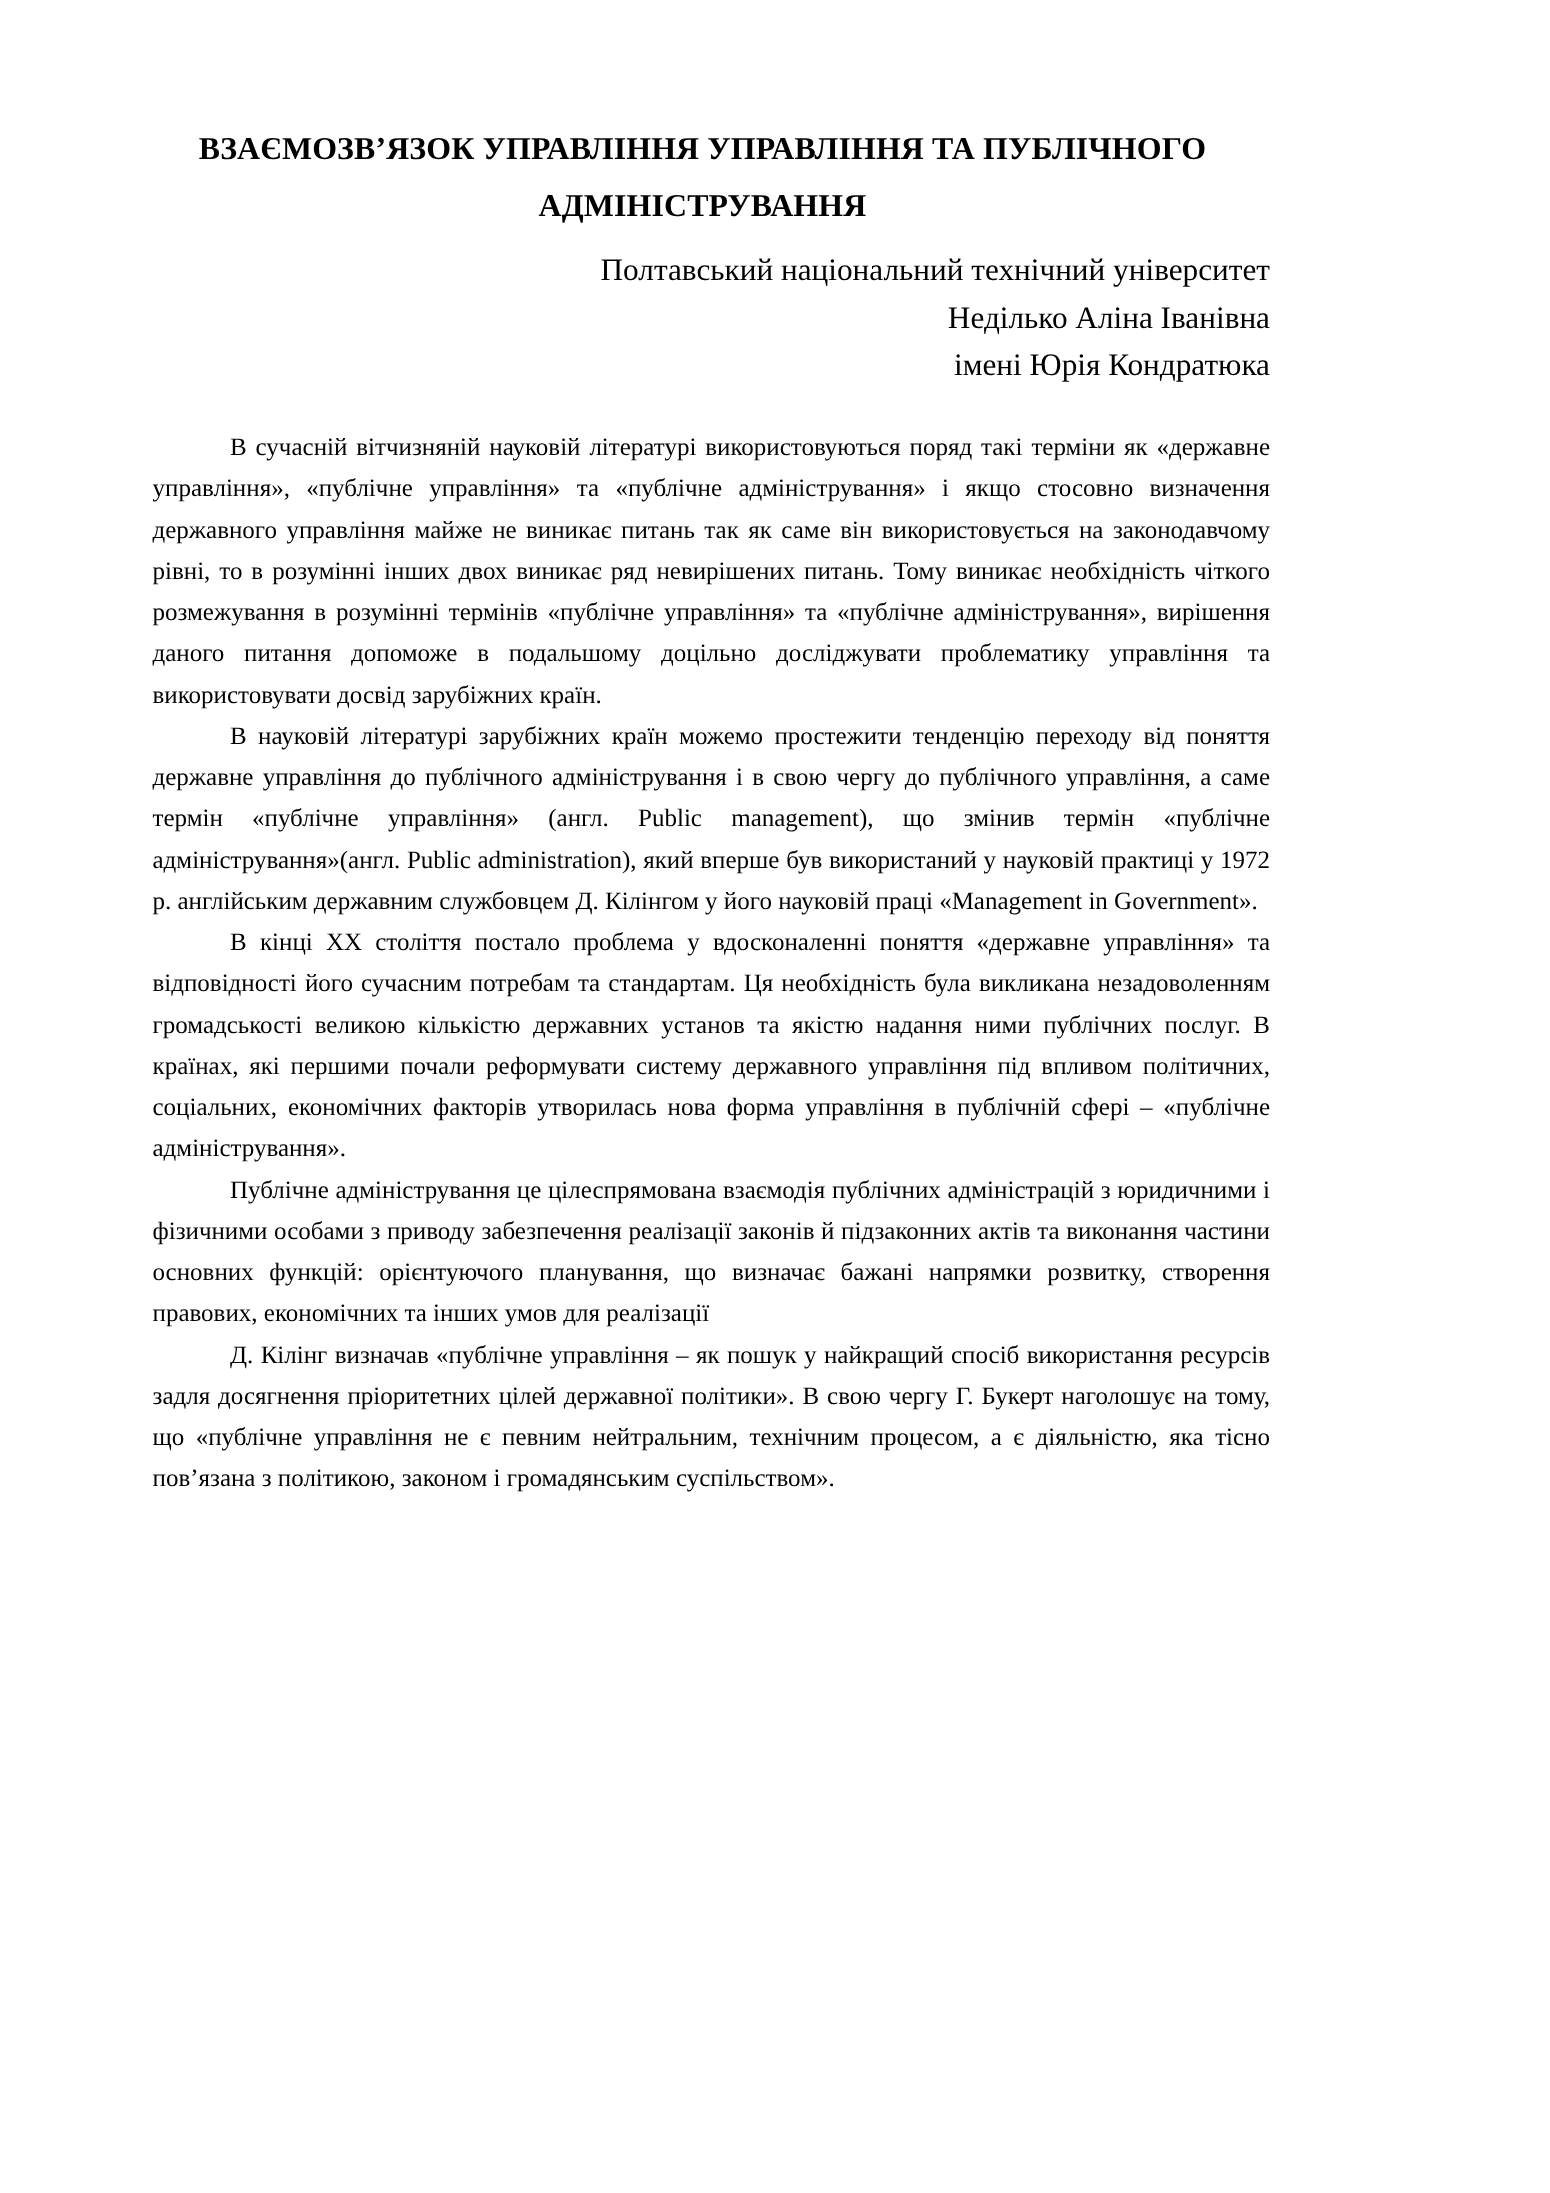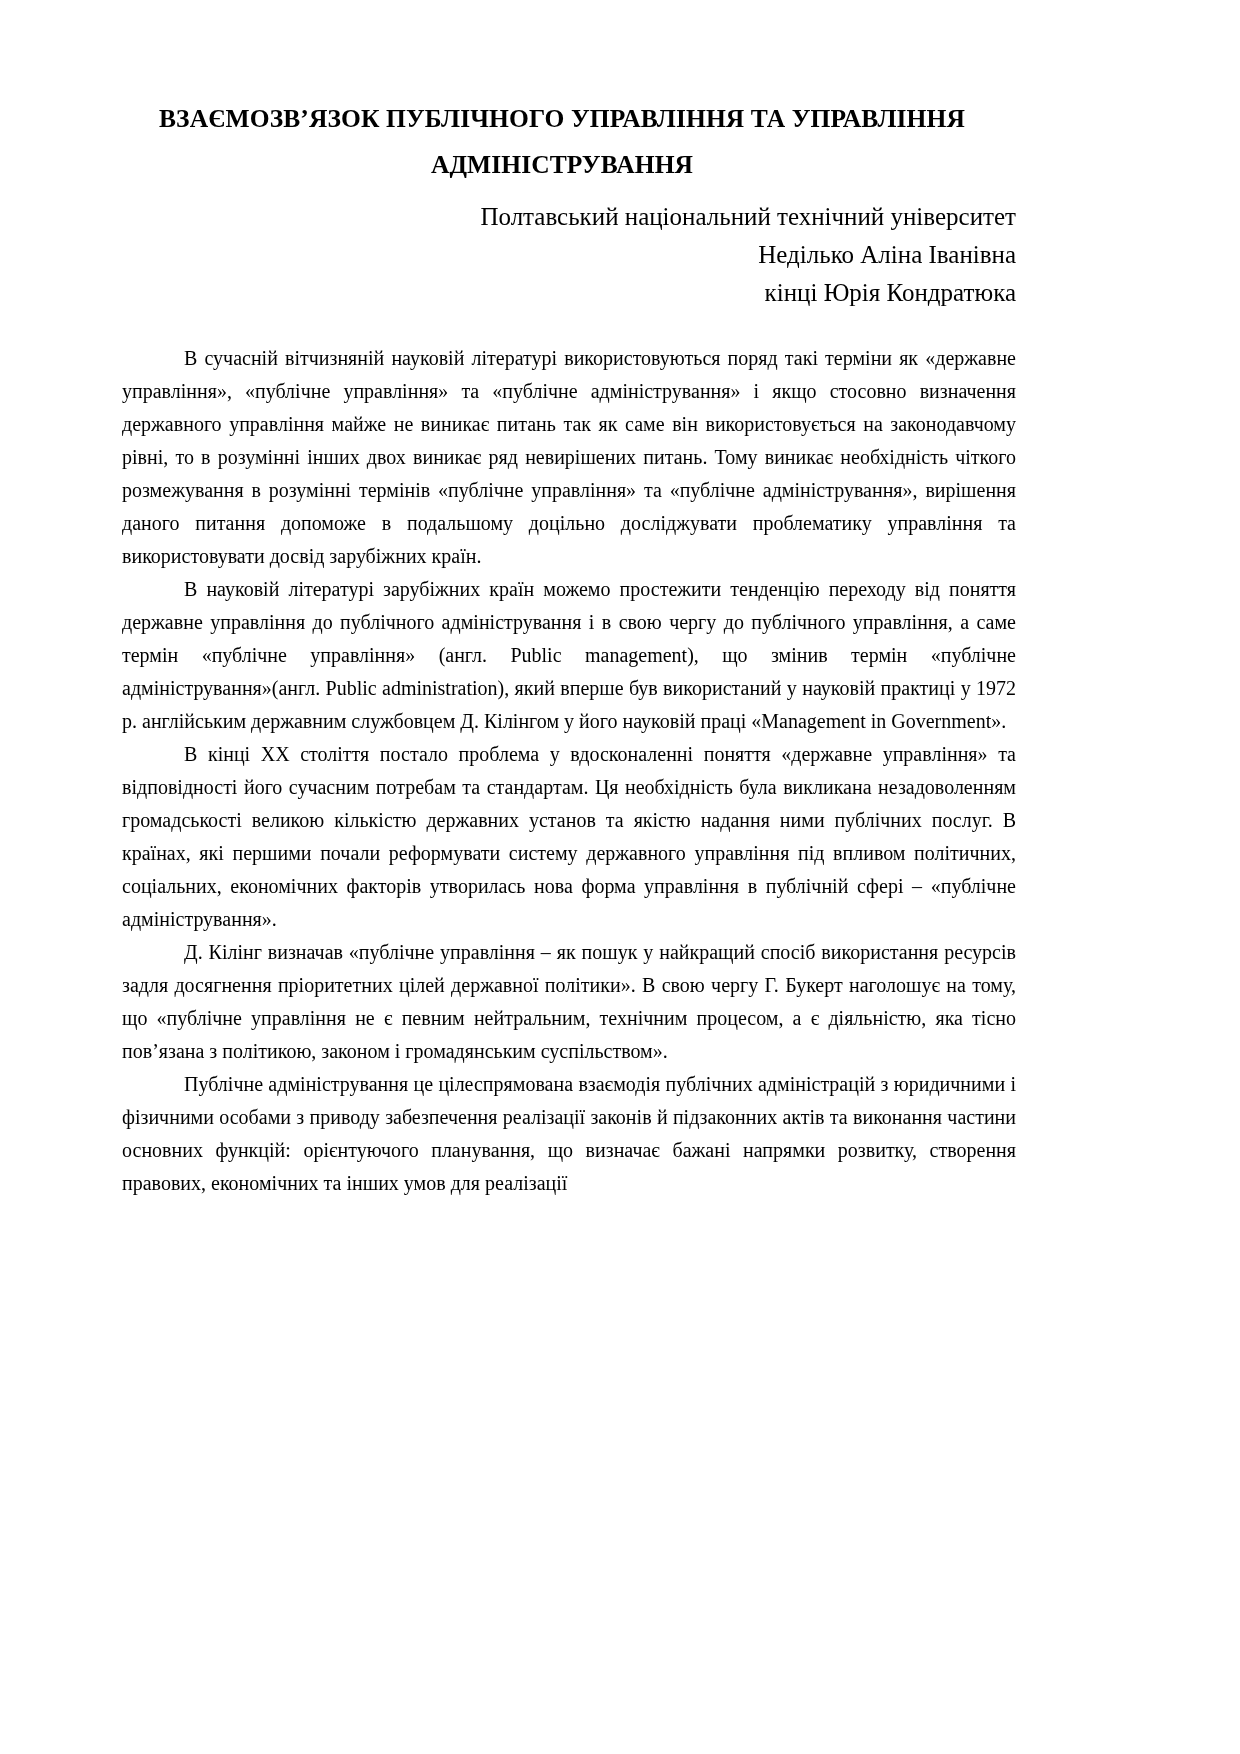--- a/index.html
+++ b/index.html
@@ -60,30 +60,30 @@
   p.para:last-child {
     margin-bottom: 0;
   }
 </style>
 </head>
 <body>
 
 <div class="page">
   <div class="content">
 
-    <h1 class="doc-title">ВЗАЄМОЗВ’ЯЗОК ПУБЛІЧНОГО УПРАВЛІННЯ ТА УПРАВЛІННЯ АДМІНІСТРУВАННЯ</h1>
+    <h1 class="doc-title">ВЗАЄМОЗВ’ЯЗОК УПРАВЛІННЯ УПРАВЛІННЯ ТА ПУБЛІЧНОГО АДМІНІСТРУВАННЯ</h1>
 
     <div class="affiliation-block">
       <span class="affiliation-line">Полтавський національний технічний університет</span>
       <span class="affiliation-line">Неділько Аліна Іванівна</span>
-      <span class="affiliation-line">кінці Юрія Кондратюка</span>
+      <span class="affiliation-line">імені Юрія Кондратюка</span>
     </div>
 
     <div class="body-text">
       <p class="para">В сучасній вітчизняній науковій літературі використовуються поряд такі терміни як «державне управління», «публічне управління» та «публічне адміністрування» і якщо стосовно визначення державного управління майже не виникає питань так як саме він використовується на законодавчому рівні, то в розумінні інших двох виникає ряд невирішених питань. Тому виникає необхідність чіткого розмежування в розумінні термінів «публічне управління» та «публічне адміністрування», вирішення даного питання допоможе в подальшому доцільно досліджувати проблематику управління та використовувати досвід зарубіжних країн.</p>
       <p class="para">В науковій літературі зарубіжних країн можемо простежити тенденцію переходу від поняття державне управління до публічного адміністрування і в свою чергу до публічного управління, а саме термін «публічне управління» (англ. Public management), що змінив термін «публічне адміністрування»(англ. Public administration), який вперше був використаний у науковій практиці у 1972 р. англійським державним службовцем Д. Кілінгом у його науковій праці «Management in Government».</p>
       <p class="para">В кінці XX століття постало проблема у вдосконаленні поняття «державне управління» та відповідності його сучасним потребам та стандартам. Ця необхідність була викликана незадоволенням громадськості великою кількістю державних установ та якістю надання ними публічних послуг. В країнах, які першими почали реформувати систему державного управління під впливом політичних, соціальних, економічних факторів утворилась нова форма управління в публічній сфері – «публічне адміністрування».</p>
+      <p class="para">Публічне адміністрування це цілеспрямована взаємодія публічних адміністрацій з юридичними і фізичними особами з приводу забезпечення реалізації законів й підзаконних актів та виконання частини основних функцій: орієнтуючого планування, що визначає бажані напрямки розвитку, створення правових, економічних та інших умов для реалізації</p>
       <p class="para">Д. Кілінг визначав «публічне управління – як пошук у найкращий спосіб використання ресурсів задля досягнення пріоритетних цілей державної політики». В свою чергу Г. Букерт наголошує на тому, що «публічне управління не є певним нейтральним, технічним процесом, а є діяльністю, яка тісно пов’язана з політикою, законом і громадянським суспільством».</p>
-      <p class="para">Публічне адміністрування це цілеспрямована взаємодія публічних адміністрацій з юридичними і фізичними особами з приводу забезпечення реалізації законів й підзаконних актів та виконання частини основних функцій: орієнтуючого планування, що визначає бажані напрямки розвитку, створення правових, економічних та інших умов для реалізації</p>
     </div>
 
   </div>
 </div>
 
 </body></html>

